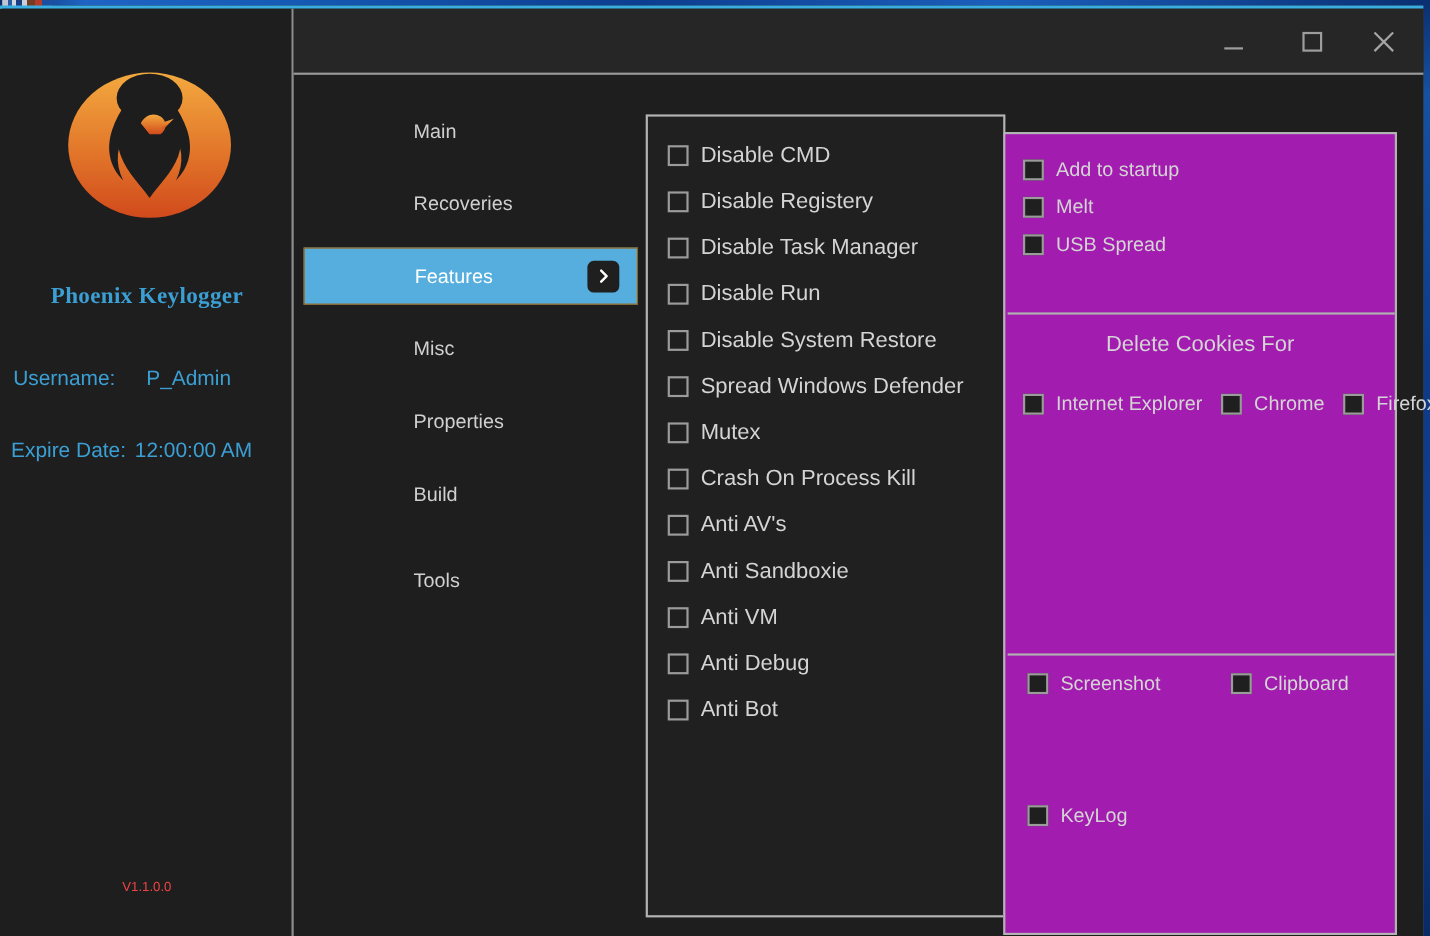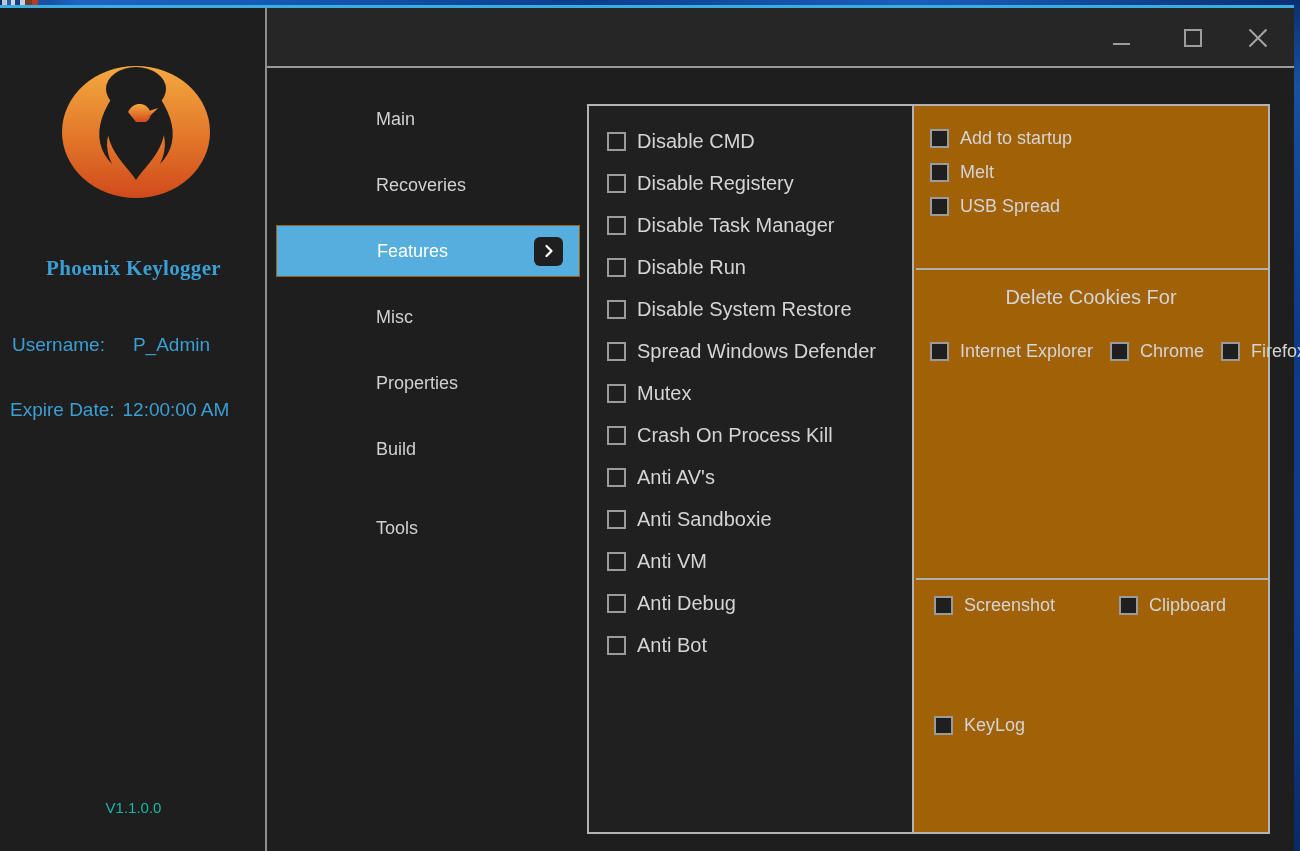--- a/index.html
+++ b/index.html
@@ -102,22 +102,22 @@
   .info-username { left: 10px; top: 326px; }
   .info-username .val { margin-left: 28px; }
   .info-expire { left: 8px; top: 391px; }
   .info-expire .val { margin-left: 8px; }
 
   .version {
     position: absolute;
     left: 0; top: 791px;
     width: 263px;
     text-align: center;
-    font-size: 15px;
-    color: #14b8a6;
+    font-size: 12px;
+    color: #ef4444;
   }
 
   
   .titlebar {
     position: absolute;
     left: 265px; top: 0;
     width: 1027px; height: 58px;
     background: #262626;
   }
   .titlebar-underline {
@@ -202,25 +202,25 @@
   
   .panel-left {
     position: absolute;
     left: 585px; top: 96px;
     width: 327px; height: 730px;
     border: 2px solid #b3b3b3;
     background: #202020;
   }
   .panel-right {
     position: absolute;
-    left: 910px; top: 96px;
+    left: 910px; top: 112px;
     width: 358px; height: 730px;
     border: 2px solid #b3b3b3;
     border-left: 2px solid #b3b3b3;
-    background: #a16207;
+    background: #a21caf;
   }
 
   .cb-row {
     display: flex;
     align-items: center;
     cursor: default;
   }
   .cb-box {
     width: 19px; height: 19px;
     border: 2px solid #9b9b9b;

